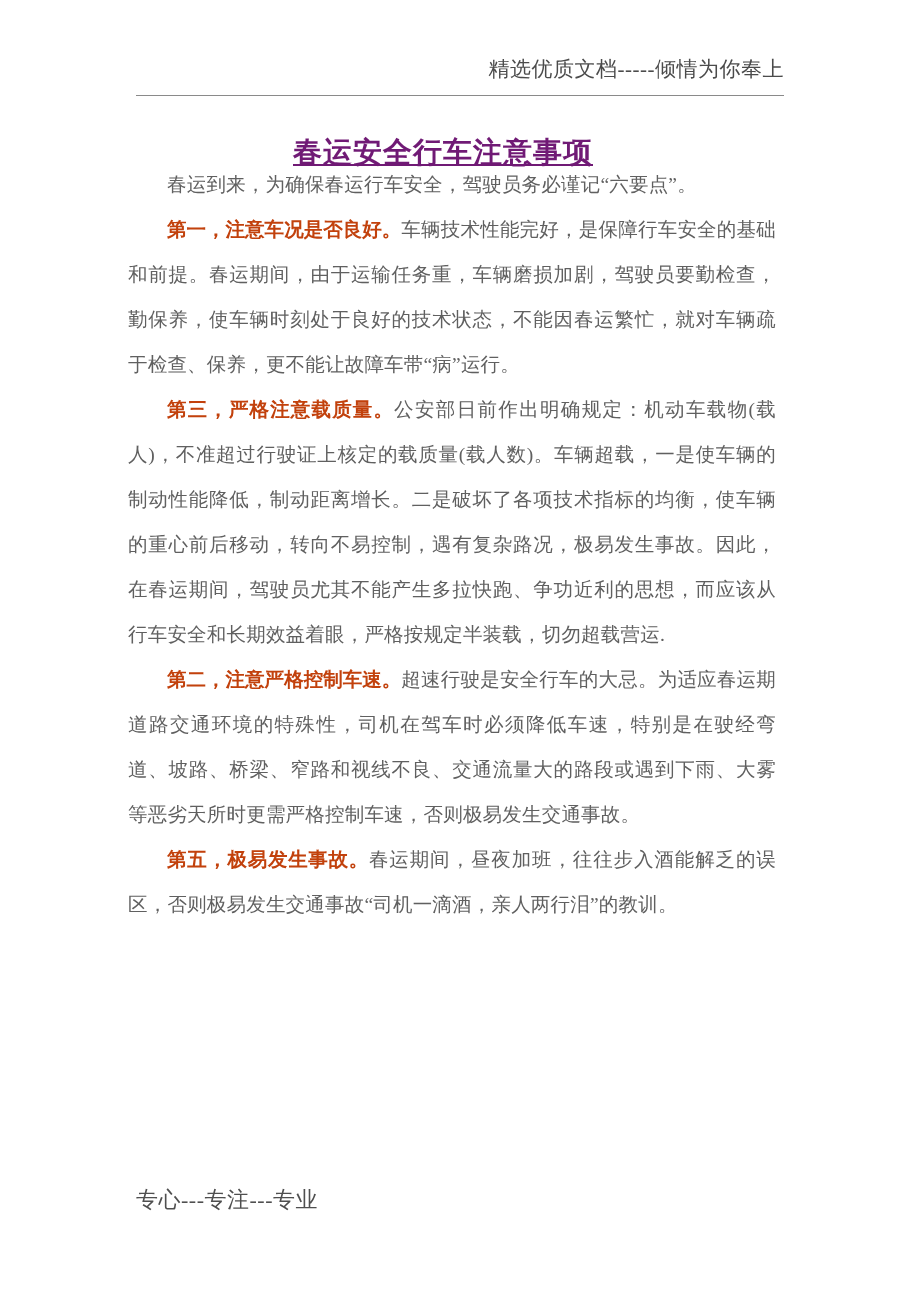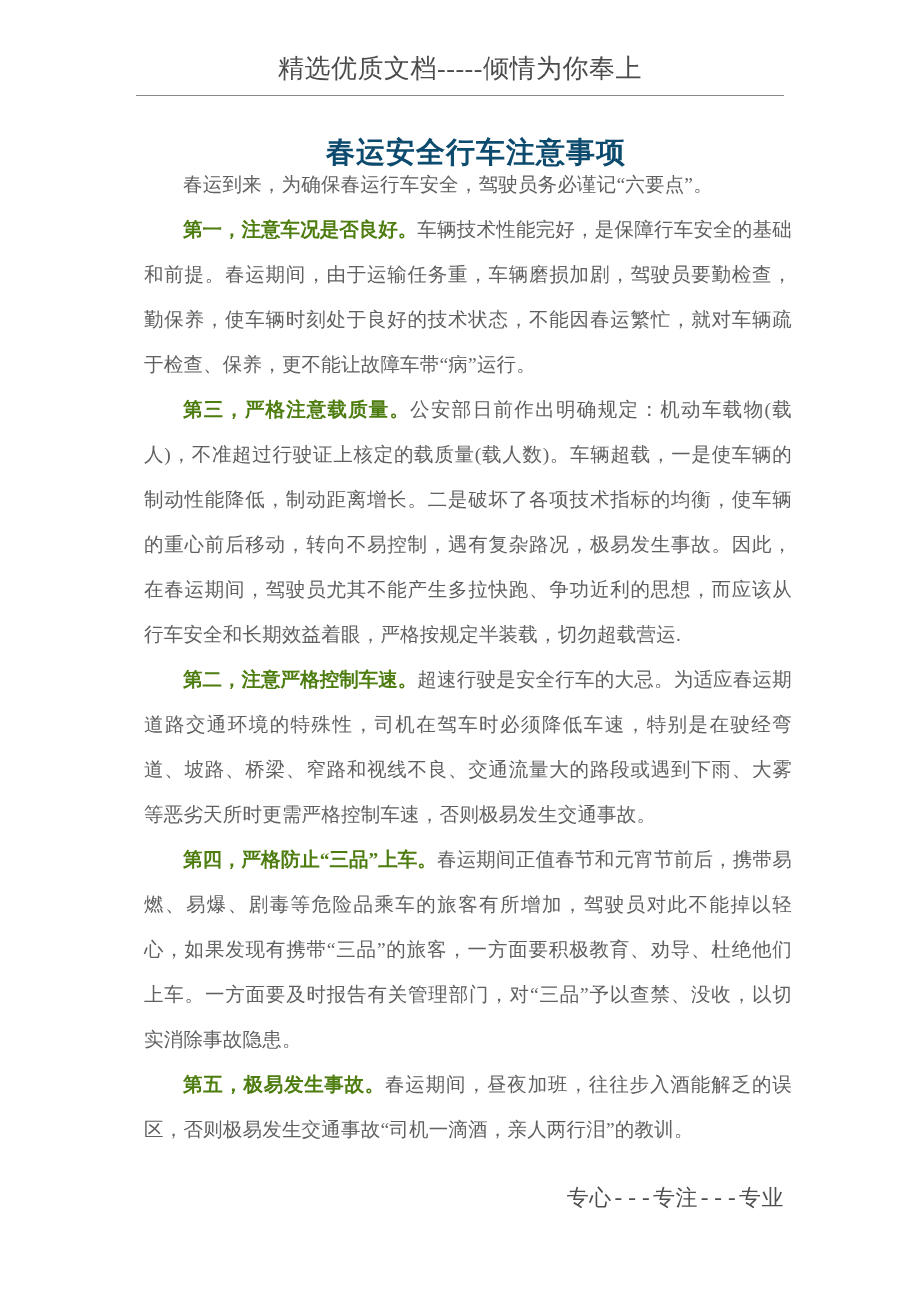--- a/index.html
+++ b/index.html
@@ -22,87 +22,87 @@
     box-sizing: border-box;
     padding: 0;
   }
 
   
   .doc-header {
     position: absolute;
     top: 56px;
     left: 136px;
     width: 648px;
-    text-align: center;
-    font-size: 26px;
+    text-align: right;
+    font-size: 21px;
     line-height: 26px;
     color: #4b4b4b;
     letter-spacing: 0.5px;
     white-space: nowrap;
   }
   .header-rule {
     position: absolute;
     top: 95px;
     left: 136px;
     width: 648px;
     height: 0;
     border-top: 1.4px solid #8a8a8a;
   }
 
   
   .doc-title {
     position: absolute;
     top: 113px;
-    left: 152px;
+    left: 119px;
     width: 648px;
     text-align: center;
     font-size: 29px;
     line-height: 40px;
-    color: #0c4a6e;
+    color: #701a75;
     letter-spacing: 1px;
     white-space: nowrap;
+    text-decoration: underline;
   }
 
   
   .body-area {
     position: absolute;
     top: 162px;
-    left: 144px;
+    left: 128px;
     width: 648px;
   }
   p.para {
     margin: 0 0 0 0;
     padding: 0;
     font-size: 19.5px;
     line-height: 45px;
     color: #606060;
     text-align: justify;
     text-justify: inter-ideograph;
     text-indent: 2em;
     letter-spacing: 0.2px;
   }
   p.para .lead {
     font-weight: bold;
-    color: #4d7c0f;
+    color: #c2410c;
     letter-spacing: 0px;
   }
 
   
   .doc-footer {
     position: absolute;
     top: 1185px;
     left: 136px;
     width: 648px;
-    text-align: right;
+    text-align: left;
     font-size: 22px;
     line-height: 30px;
     color: #4f4f4f;
     letter-spacing: 0.5px;
     white-space: nowrap;
-    font-family: Liberation Mono, monospace;
   }
 </style>
 </head>
 <body>
 
 <div class="page">
 
   <div class="doc-header">精选优质文档-----倾情为你奉上</div>
 
   <div class="header-rule"></div>
@@ -120,23 +120,20 @@
     </p>
 
     <p class="para">
       <span class="lead">第三，严格注意载质量。</span><span>公安部日前作出明确规定：机动车载物(载人)，不准超过行驶证上核定的载质量(载人数)。车辆超载，一是使车辆的制动性能降低，制动距离增长。二是破坏了各项技术指标的均衡，使车辆的重心前后移动，转向不易控制，遇有复杂路况，极易发生事故。因此，在春运期间，驾驶员尤其不能产生多拉快跑、争功近利的思想，而应该从行车安全和长期效益着眼，严格按规定半装载，切勿超载营运.</span>
     </p>
 
     <p class="para">
       <span class="lead">第二，注意严格控制车速。</span><span>超速行驶是安全行车的大忌。为适应春运期道路交通环境的特殊性，司机在驾车时必须降低车速，特别是在驶经弯道、坡路、桥梁、窄路和视线不良、交通流量大的路段或遇到下雨、大雾等恶劣天所时更需严格控制车速，否则极易发生交通事故。</span>
     </p>
 
-    <p class="para">
-      <span class="lead">第四，严格防止“三品”上车。</span><span>春运期间正值春节和元宵节前后，携带易燃、易爆、剧毒等危险品乘车的旅客有所增加，驾驶员对此不能掉以轻心，如果发现有携带“三品”的旅客，一方面要积极教育、劝导、杜绝他们上车。一方面要及时报告有关管理部门，对“三品”予以查禁、没收，以切实消除事故隐患。</span>
-    </p>
 
     <p class="para">
       <span class="lead">第五，极易发生事故。</span><span>春运期间，昼夜加班，往往步入酒能解乏的误区，否则极易发生交通事故“司机一滴酒，亲人两行泪”的教训。</span>
     </p>
 
   </div>
 
   <div class="doc-footer">专心---专注---专业</div>
 
 </div>

